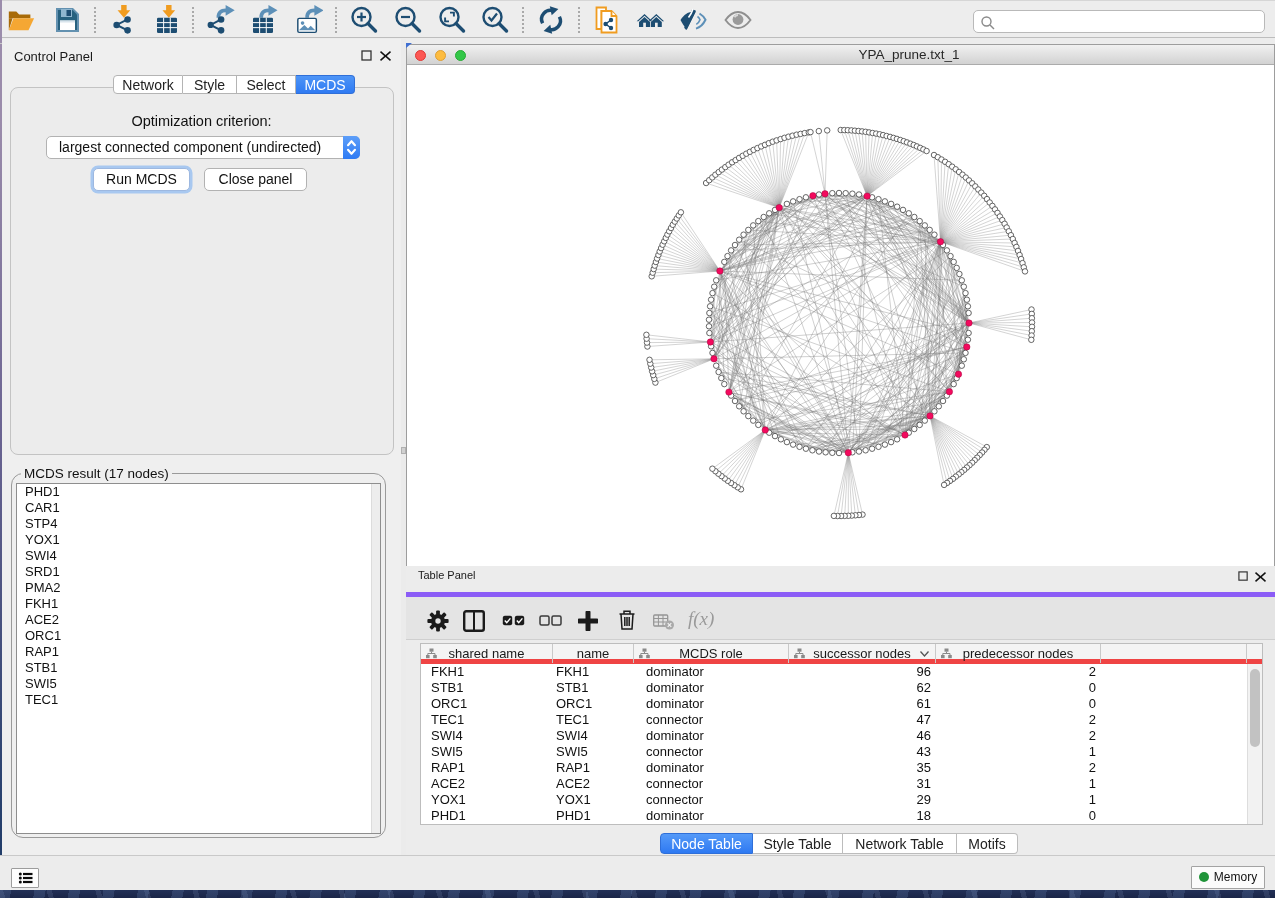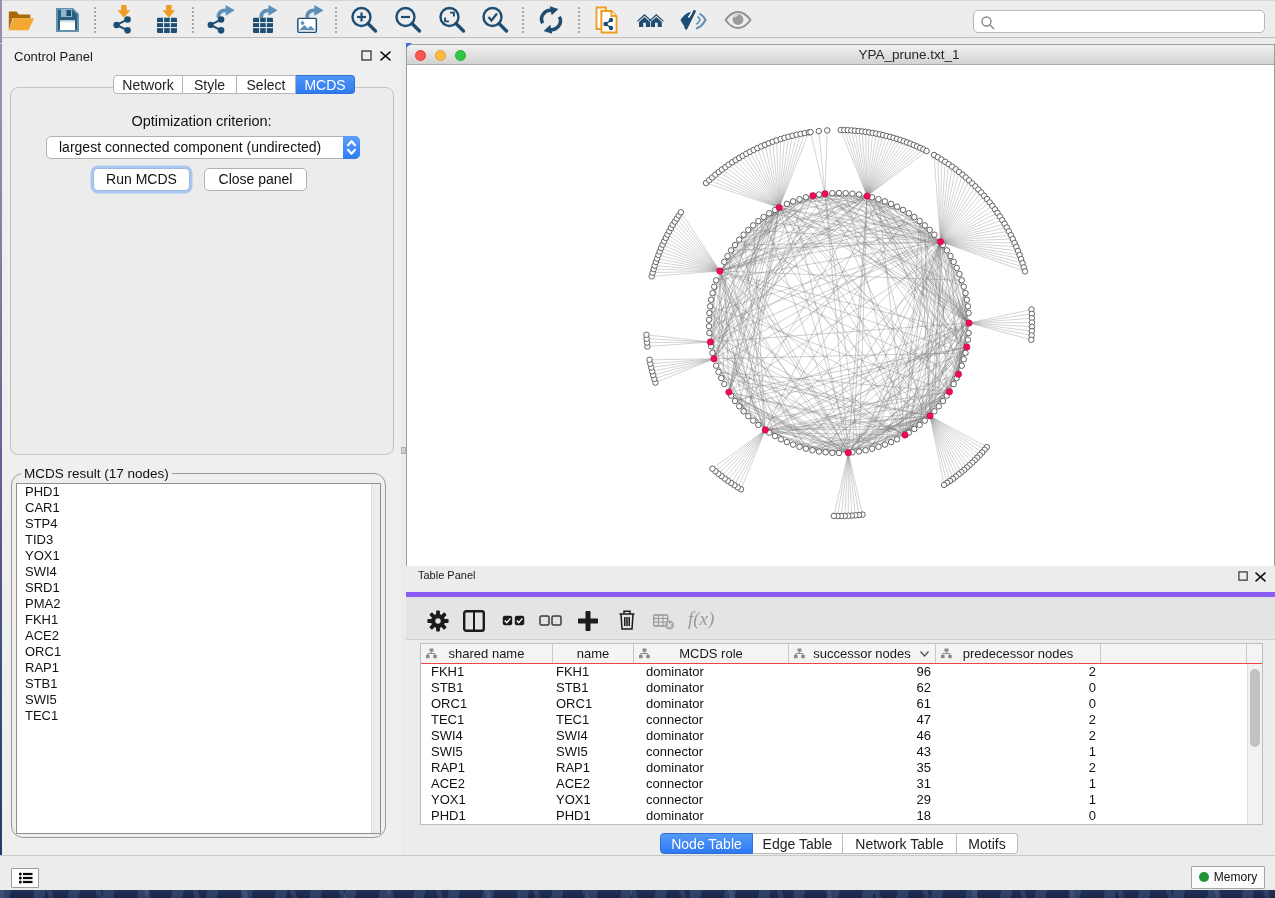--- a/index.html
+++ b/index.html
@@ -51,21 +51,21 @@
 #nettitle { position:absolute; left:0; top:0; width:100%; height:20px; background:linear-gradient(#f1f1f1,#d2d2d2); border-bottom:1px solid #ababab; }
 #nettitle .t { position:absolute; left:135px; width:734px; text-align:center; top:2px; font-size:13.5px; color:#282828; }
 .tl { position:absolute; top:5px; width:11px; height:11px; border-radius:50%; }
 #netcanvas { position:absolute; left:0; top:20px; width:867px; height:501px; background:#fff; }
 
 
 #tpanel { left:406px; top:566px; width:869px; height:289px; background:#ececec; }
 #tp-title { position:absolute; left:12px; top:3px; font-size:11px; color:#1a1a1a; }
 #tp-toolbar { position:absolute; left:0px; top:26px; width:869px; height:48px; background:#e4e4e4; border-top:5px solid #8b5cf6; border-bottom:1px solid #cfcfcf; }
 #tbl { position:absolute; left:14px; top:77px; width:843px; height:182px; background:#fff; border:1px solid #bdbdbd; }
-#tbl-head { position:absolute; left:0; top:0; width:841px; height:20px; background:#f4f4f4; border-bottom:1px solid #ef4444; font-size:13px; color:#1a1a1a; }
+#tbl-head { position:absolute; left:0; top:0; width:841px; height:20px; background:#f4f4f4; border-bottom:5px solid #ef4444; font-size:13px; color:#1a1a1a; }
 .th { position:absolute; top:0; height:19px; border-right:1px solid #c9c9c9; }
 .th .lbl { position:absolute; width:100%; text-align:center; top:2px; }
 .thicon { position:absolute; left:5px; top:4px; }
 #tbl-body { position:absolute; left:0; top:20px; width:826px; height:160px; font-size:13px; color:#111; }
 .tr { position:absolute; height:16px; line-height:16px; width:100%; }
 .td { position:absolute; height:16px; }
 #tbl-scroll { position:absolute; right:0; top:20px; width:15px; height:160px; background:#f2f2f2; border-left:1px solid #ddd; }
 #tbl-thumb { position:absolute; right:2px; top:5px; width:10px; height:78px; background:#c2c2c2; border-radius:5px; }
 #tp-tabs { position:absolute; left:254px; top:267px; height:21px; display:flex; }
 .tptab { height:21px; line-height:20px; font-size:14px; color:#222; background:#fff; border:1px solid #bcbcbc; border-left:none; text-align:center; }
@@ -268,21 +268,20 @@
         </svg></div>
   </div>
   <div id="btn-run">Run MCDS</div>
   <div id="btn-close">Close panel</div>
   <div id="fieldset">
     <div id="fs-legend">MCDS result (17 nodes)</div>
     <div id="listbox">
       <div class="li">PHD1</div>
         <div class="li">CAR1</div>
         <div class="li">STP4</div>
-        <div class="li">TID3</div>
         <div class="li">YOX1</div>
         <div class="li">SWI4</div>
         <div class="li">SRD1</div>
         <div class="li">PMA2</div>
         <div class="li">FKH1</div>
         <div class="li">ACE2</div>
         <div class="li">ORC1</div>
         <div class="li">RAP1</div>
         <div class="li">STB1</div>
         <div class="li">SWI5</div>
@@ -809,21 +808,21 @@
           <div class="td" style="left:364px;width:146px;text-align:right">18</div>
           <div class="td" style="left:511px;width:164px;text-align:right">0</div>
         </div>
     </div>
     <div id="tbl-scroll">
         <div id="tbl-thumb"></div>
       </div>
   </div>
   <div id="tp-tabs">
     <div class="tptab sel first" style="width:93px">Node Table</div>
-    <div class="tptab" style="width:90px">Edge Table</div>
+    <div class="tptab" style="width:90px">Style Table</div>
     <div class="tptab" style="width:114px">Network Table</div>
     <div class="tptab last" style="width:61px">Motifs</div>
   </div>
 </div>
 
 <div id="statusbar" class="abs">
   <div id="sb-list"><svg width="26" height="18" viewBox="0 0 26 18">
         <g fill="#0a0a0a">
           <circle cx="8.3" cy="5" r="1.5"></circle>
           <circle cx="8.3" cy="9" r="1.5"></circle>

